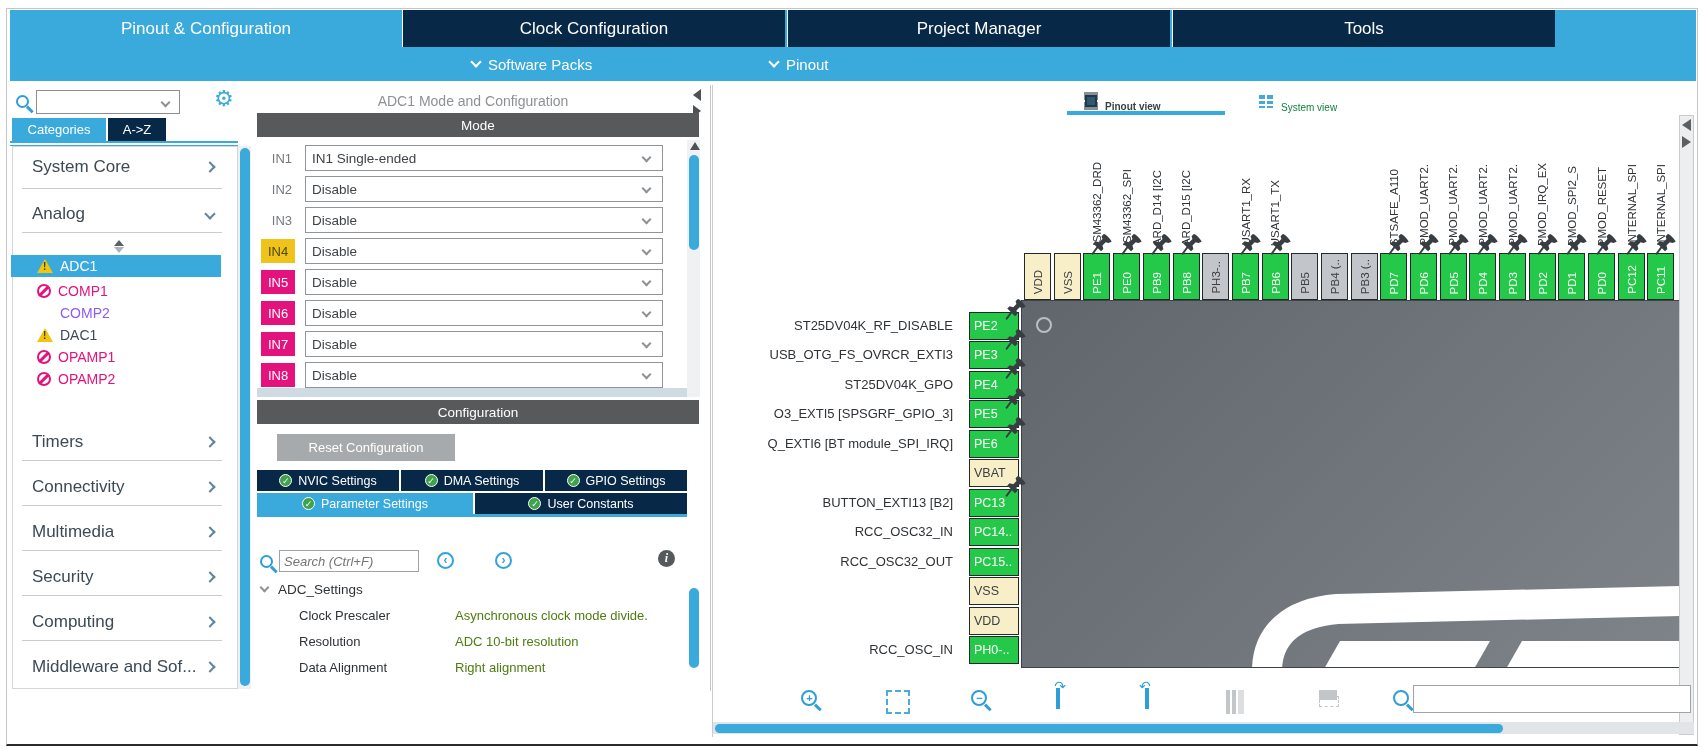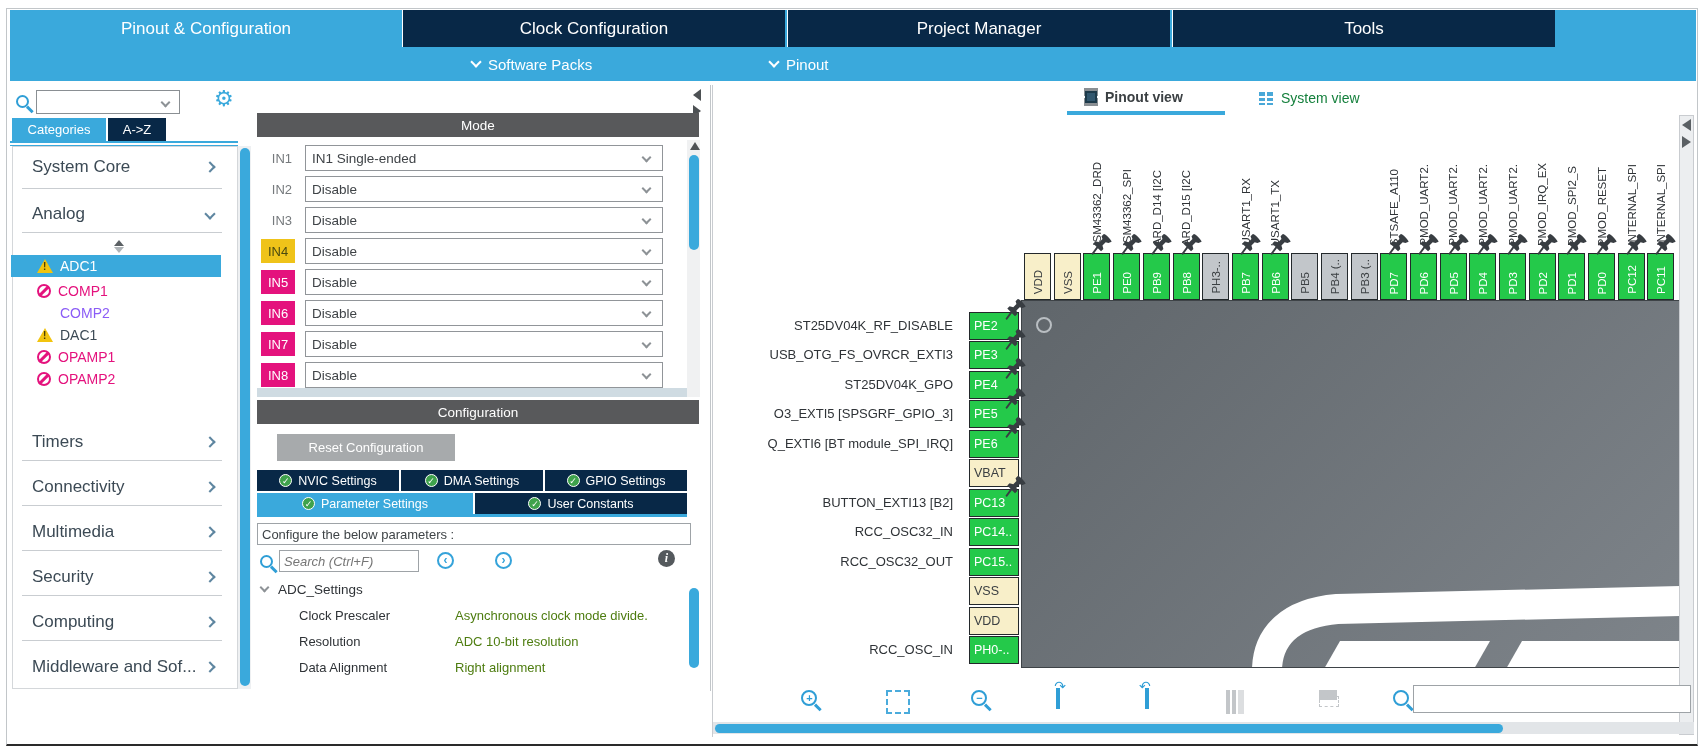--- a/index.html
+++ b/index.html
@@ -121,21 +121,21 @@
     font-size:13.5px; color:#2f3337; }
   .prow-name { position:absolute; left:46px; font-size:13px; color:#2f3337; }
   .prow-val { position:absolute; left:202px; font-size:13px; color:#4d7c0f; }
   #cfg-vthumb { position:absolute; left:435.5px; top:503px; width:10px; height:80px;
     background:#3aa9dc; border-radius:5px; }
 
   
   #rightpanel { left:712px; top:85px; width:984px; height:652px; background:#fff; overflow:hidden;
     border-left:1px solid #c9ccd0; }
   .viewtab { position:absolute; display:flex; align-items:center; gap:8px; }
-  .viewtab .lab { font-size:14px; }
+  .viewtab .lab { font-size:10px;margin-top:12px; }
   #pv-underline { position:absolute; left:354px; top:26px; width:158px; height:4px; background:#3aa9dc; }
   .chipicon { width:12px; height:12px; background:#32576e; border:2px solid #1d3a4a;
     box-shadow:-3px -5px 0 -2px #8a8f93, 3px -5px 0 -2px #8a8f93, -3px 5px 0 -2px #8a8f93, 3px 5px 0 -2px #8a8f93; }
   .sysicon { width:14px; height:13px;
     background:linear-gradient(90deg,#49a8d8 0 6px, #fff 6px 8px, #49a8d8 8px 14px),
     linear-gradient(#fff 0 0); background-size:14px 13px; position:relative; }
   .sysicon::after { content:""; position:absolute; left:0; top:4px; width:14px; height:2px; background:#fff;
     box-shadow:0 5px 0 #fff; }
 
   .vlabel { position:absolute; width:20px; height:128px; top:33px; overflow:hidden; }
@@ -303,20 +303,21 @@
     <div class="sb-sep" style="top:555px"></div>
     <div class="sb-group" style="top:572px">
       <span>Middleware and Sof...</span>
       <span class="chev-r"></span>
     </div>
     <div id="sb-scroll"></div>
     <div id="sb-thumb"></div>
   </div>
 
   <div class="abs" id="middle">
+    <div id="md-title">ADC1 Mode and Configuration</div>
     <div class="splitters">
         <i class="l"></i>
         <i class="r"></i>
       </div>
     <div class="grayhdr" style="top:28px">
         <span>Mode</span>
       </div>
 
     <div class="inrow" style="top:60px">
       <span class="inlab">IN1</span>
@@ -400,21 +401,20 @@
     <div class="ctab on" style="left:4px;top:408px;width:216px">
       <span class="chk">✓</span>
       <span>Parameter Settings</span>
     </div>
     <div class="ctab" style="left:222px;top:408px;width:212px">
       <span class="chk">✓</span>
       <span>User Constants</span>
     </div>
     <div id="ctab-underline"></div>
 
-    <div id="caption">Configure the below parameters :</div>
     <span class="mag abs" style="left:7px;top:469px"></span>
     <input id="psearch" placeholder="Search (Ctrl+F)" style="">
     <span class="cnav abs" style="left:184px;top:467px">‹</span>
     <span class="cnav abs" style="left:242px;top:467px">›</span>
     <span class="info abs" style="left:405px;top:465px">i</span>
 
     <div class="treegrp">
       <span class="chev-sel" style="margin-top:-4px"></span>
       <span>ADC_Settings</span>
     </div>

